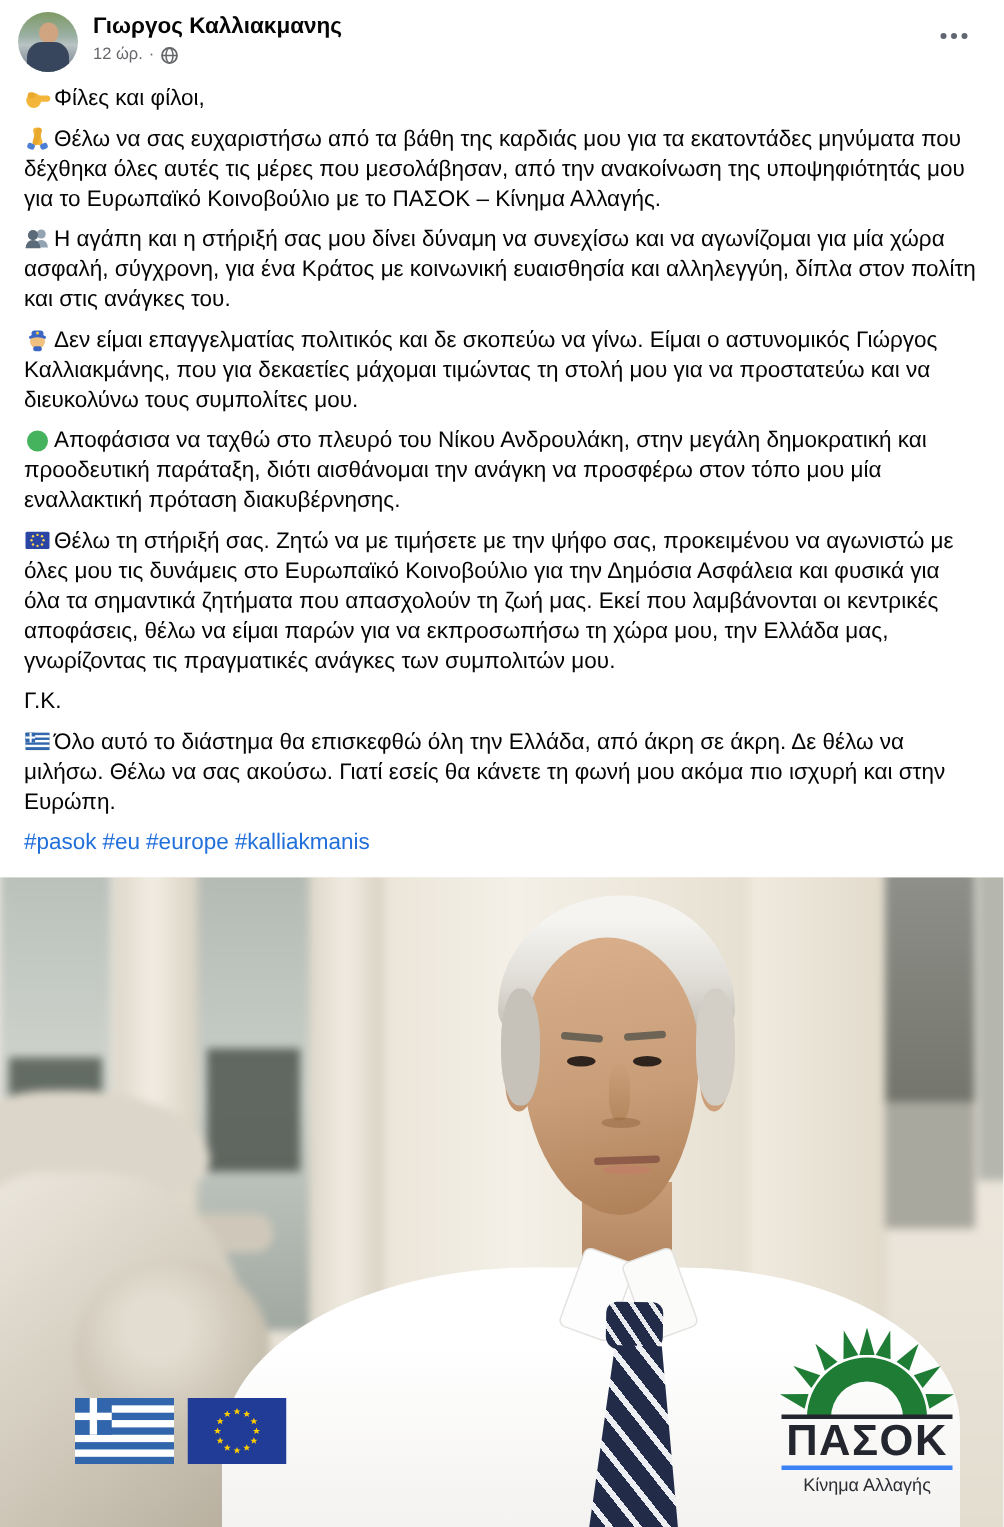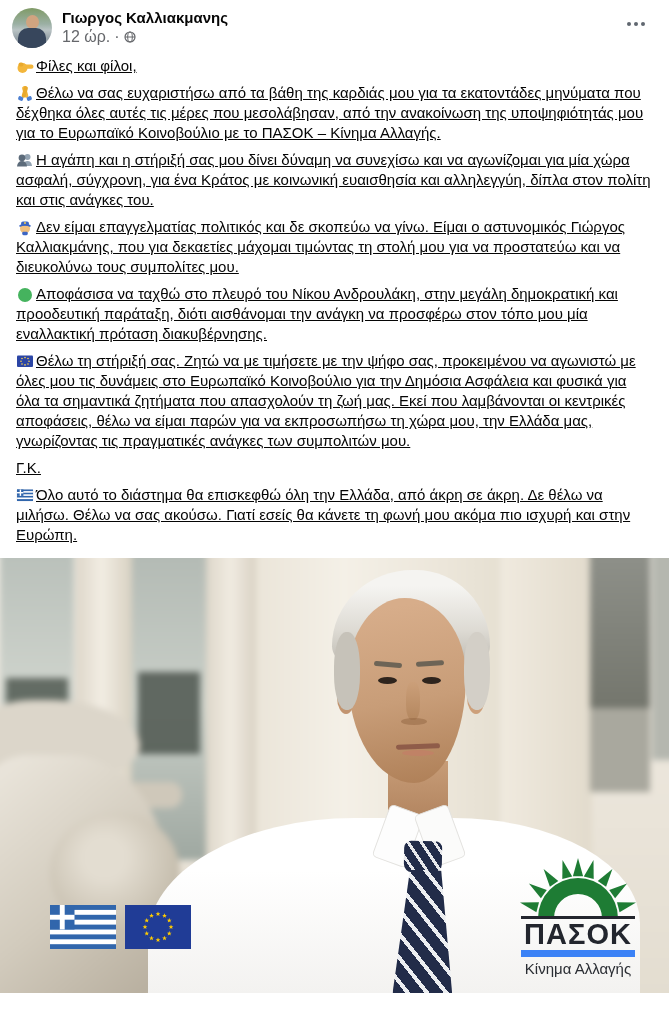--- a/index.html
+++ b/index.html
@@ -7,29 +7,29 @@
   .post-card{width:669px;background:#fff;}
 
   
   .hdr{display:flex;align-items:flex-start;padding:8px 4px 6px 12px;position:relative;}
   .avatar{width:40px;height:40px;border-radius:50%;overflow:hidden;position:relative;flex:0 0 40px;
     background:linear-gradient(180deg,#7f9a66 0%,#9bb0a4 40%,#b9c3c4 55%,#6b7886 100%);cursor:pointer;}
   .avatar-face{position:absolute;left:14px;top:7px;width:13px;height:14px;border-radius:50%;background:#d0a480;}
   .avatar-suit{position:absolute;left:6px;top:20px;width:28px;height:20px;border-radius:10px 10px 0 0;background:#37465c;}
   .hdr-text{margin-left:10px;flex:1;}
   .author{font-size:15px;font-weight:700;color:#050505;line-height:19px;cursor:pointer;}
-  .meta{font-size:16px;color:#65676b;line-height:17px;display:flex;align-items:center;gap:3px;margin-top:1px;}
+  .meta{font-size:11px;color:#65676b;line-height:17px;display:flex;align-items:center;gap:3px;margin-top:1px;}
   .meta .mdot{padding:0 1px;}
   .globe{display:inline-block;vertical-align:middle;}
   .menu-btn{position:absolute;right:20px;top:14px;display:flex;gap:3px;padding:8px 4px;cursor:pointer;border-radius:15px;}
   .menu-btn .dot{width:4px;height:4px;border-radius:50%;background:#606770;}
 
   
   .post-text{padding:2px 16px 6px 16px;font-size:15px;line-height:20px;}
-  .post-text p{margin:0 0 7px 0;text-decoration:underline;}
+  .post-text p{margin:0 0 7px 0;}
   .em{display:inline-block;vertical-align:-4px;margin-right:2px;}
   .hashtags a{color:#216fdb;text-decoration:none;margin-right:4px;cursor:pointer;}
 
   
   .photo{position:relative;width:669px;height:435px;overflow:hidden;background:#ece7de;cursor:pointer;}
   .photo *{position:absolute;}
   .bg-blur{left:-8px;top:-8px;width:685px;height:451px;filter:blur(3px);}
   .bg-base{left:0;top:0;width:685px;height:451px;background:linear-gradient(180deg,#f1ede5 0%,#eae4d9 60%,#e3ddd0 100%);}
   .glass1{left:8px;top:0;width:74px;height:290px;background:linear-gradient(180deg,#b9c0ba 0%,#cdd2cb 45%,#a8b0a9 100%);}
   .glass2{left:140px;top:0;width:74px;height:310px;background:linear-gradient(180deg,#b3bab4 0%,#c9cfc8 50%,#9fa8a1 100%);}
@@ -75,22 +75,22 @@
     background:repeating-linear-gradient(55deg,#222c49 0 8px,#e8e9ec 8px 11px);}
   .tie-body{left:394px;top:312px;width:60px;height:125px;transform:rotate(1.5deg);
     clip-path:polygon(24% 0,76% 0,100% 100%,0% 100%);
     background:repeating-linear-gradient(50deg,#222c49 0 11px,#eceef1 11px 15px);}
 
   .flag-gr{left:50px;top:347px;}
   .flag-eu{left:125px;top:347px;}
   .pasok{left:503px;top:298px;width:150px;text-align:center;}
   .pasok .sun{position:static;display:block;margin:0 auto;}
   .pasok-title{position:static;display:inline-block;font-size:29px;font-weight:800;letter-spacing:1px;color:#23262e;
-    border-top:3px solid #23262e;border-bottom:7px solid #3b82f6;line-height:1.08;padding:0 3px;margin-top:-2px;}
-  .pasok-sub{position:static;display:block;font-size:15px;color:#2a2d33;margin-top:3px;font-weight:400;}
+    border-top:3px solid #23262e;border-bottom:3px solid #3b82f6;line-height:1.08;padding:0 3px;margin-top:-2px;}
+  .pasok-sub{position:static;display:block;font-size:12px;color:#2a2d33;margin-top:3px;font-weight:400;}
 </style>
 </head>
 <body>
 
 <div class="post-card">
 
   <div class="hdr">
     <div class="avatar">
       <div class="avatar-face"></div>
       <div class="avatar-suit"></div>
@@ -176,20 +176,23 @@
         <g fill="#3166ac">
           <rect x="1" y="3.5" width="16" height="1.6"></rect>
             <rect x="1" y="6.7" width="16" height="1.6"></rect>
           <rect x="1" y="9.9" width="16" height="1.6"></rect>
             <rect x="1" y="13.1" width="16" height="1.9"></rect>
           <rect x="1" y="3.5" width="6.4" height="6.4"></rect>
         </g>
         <rect x="3.7" y="3.5" width="1.4" height="6.4" fill="#fff"></rect>
         <rect x="1" y="6" width="6.4" height="1.4" fill="#fff"></rect>
       </svg><span>Όλο αυτό το διάστημα θα επισκεφθώ όλη την Ελλάδα, από άκρη σε άκρη. Δε θέλω να μιλήσω. Θέλω να σας ακούσω. Γιατί εσείς θα κάνετε τη φωνή μου ακόμα πιο ισχυρή και στην Ευρώπη.</span>
+    </p>
+    <p class="hashtags">
+      <a>#pasok</a><a>#eu</a><a>#europe</a><a>#kalliakmanis</a>
     </p>
   </div>
 
   <div class="photo">
     <div class="bg-blur">
       <div class="bg-base"></div>
       <div class="glass1"></div>
       <div class="gdark1"></div>
       <div class="glass2"></div>
       <div class="gdark2"></div>

